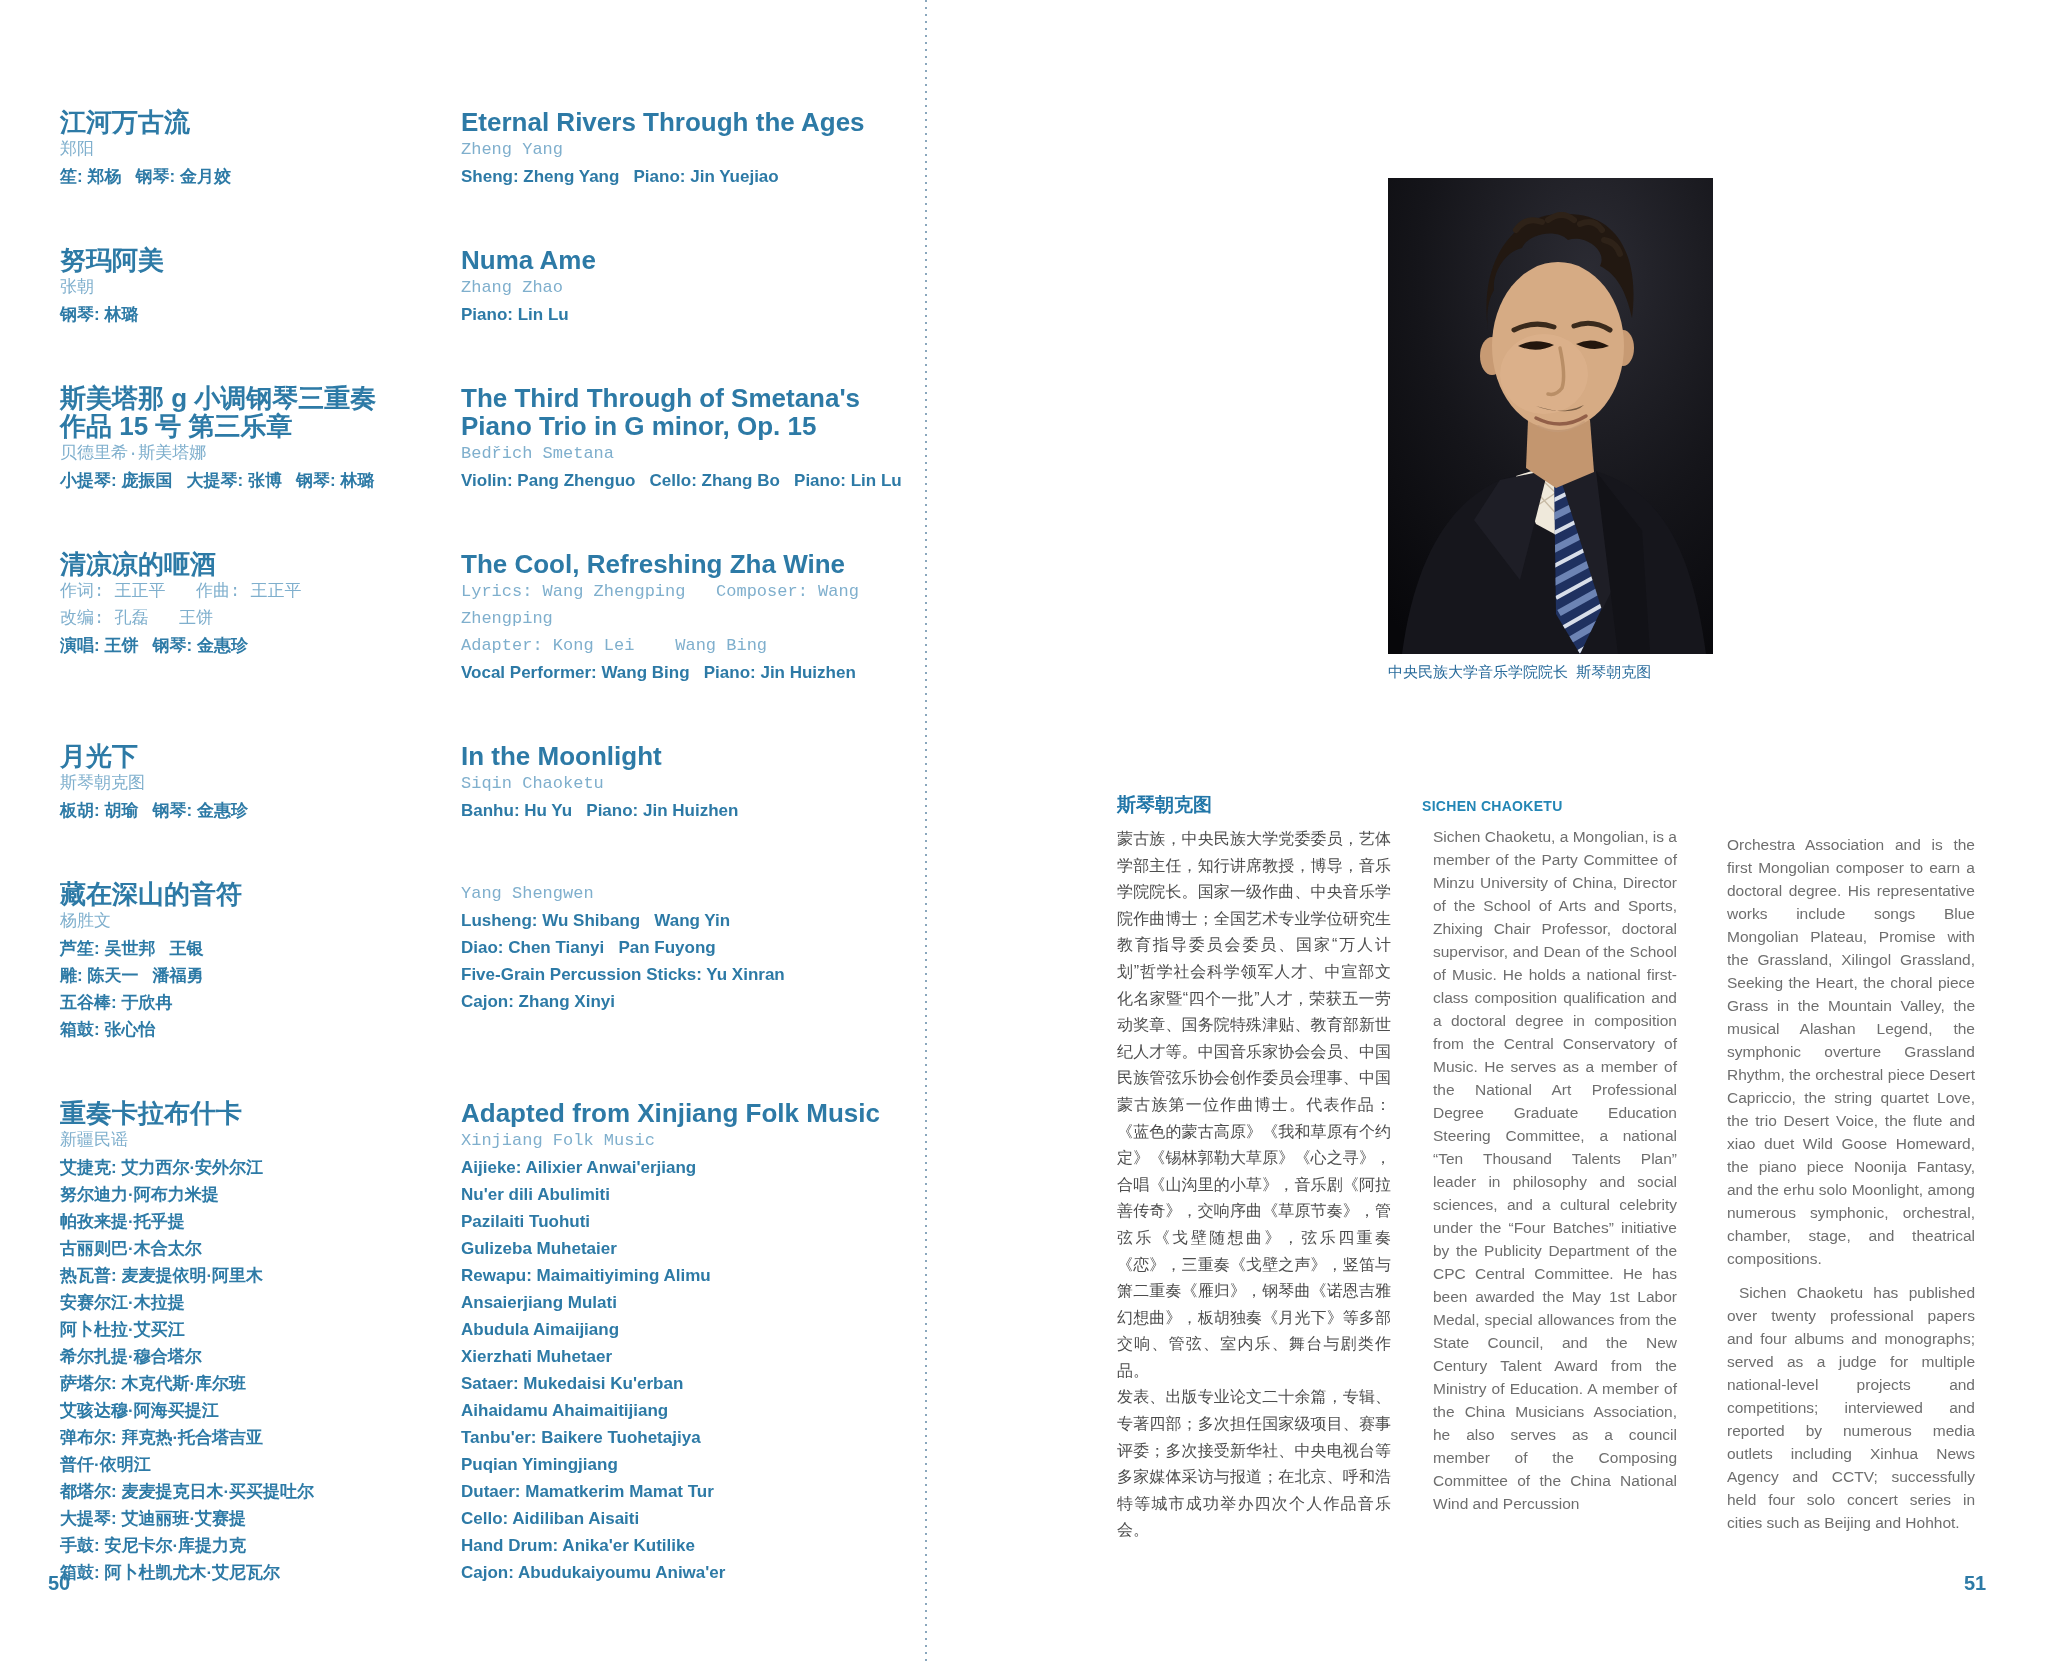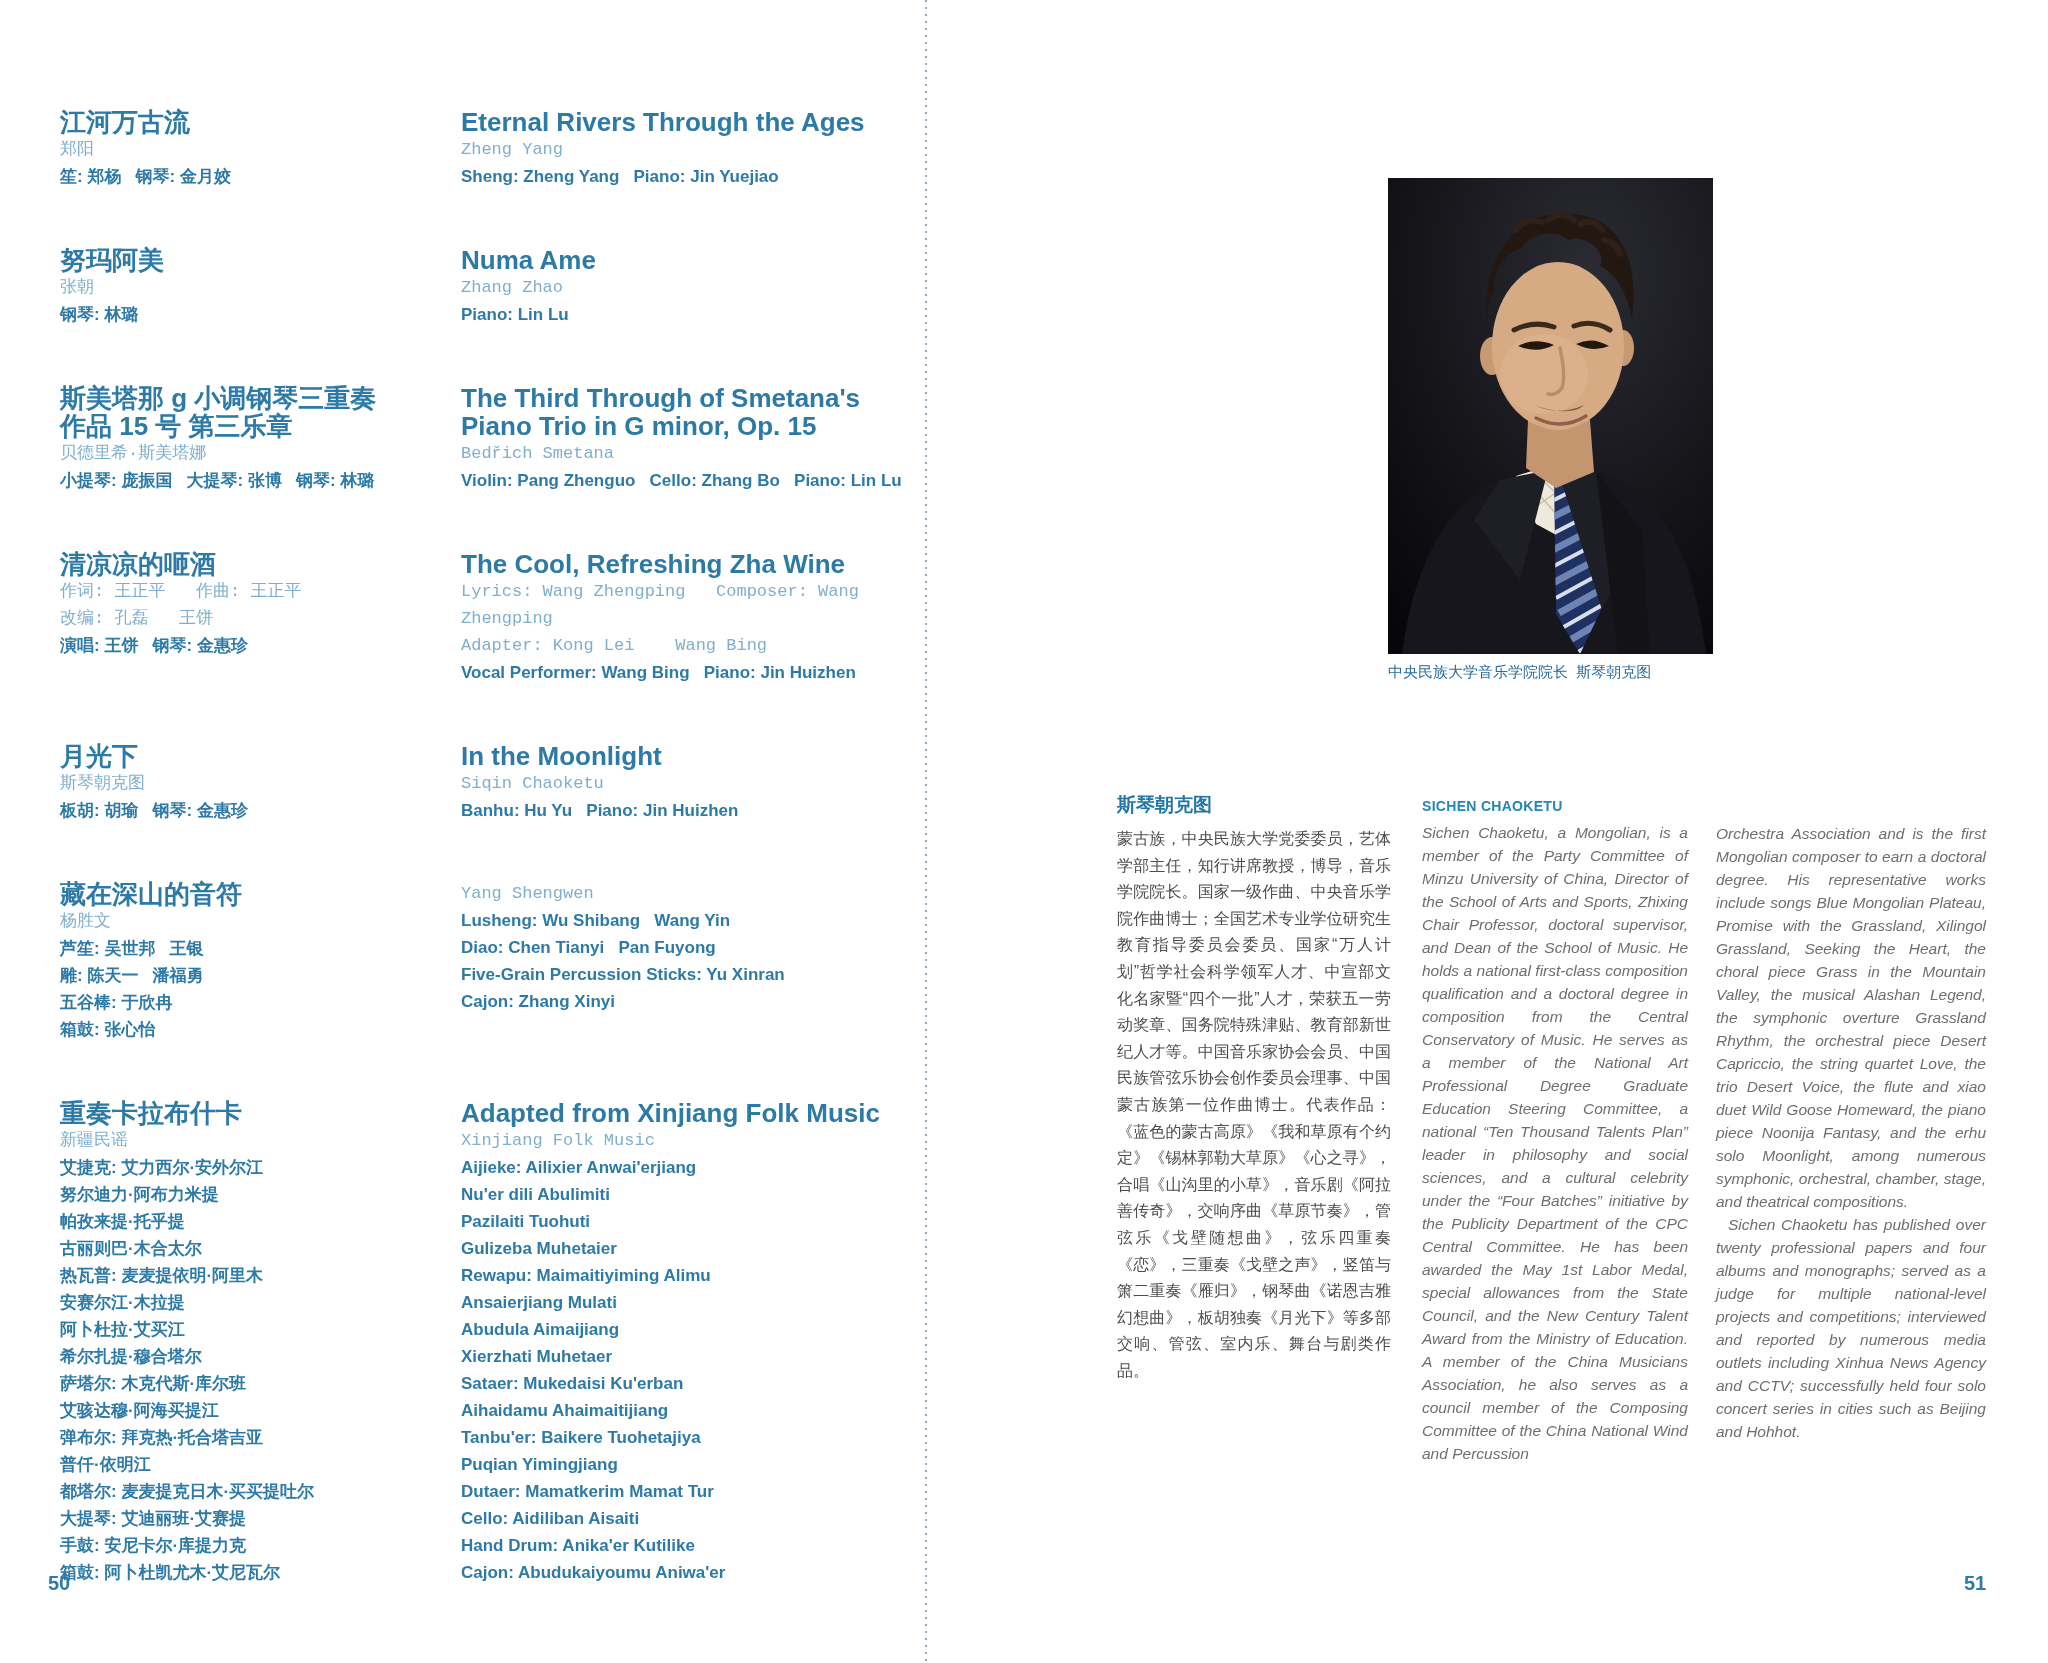--- a/index.html
+++ b/index.html
@@ -36,21 +36,21 @@
   .photo svg{display:block;width:100%;height:100%;}
   .caption{
     position:absolute;left:1388px;top:663px;width:330px;
     font-size:15px;font-weight:normal;color:var(--blue-caption);white-space:pre-wrap;
   }
   .bio-zh{position:absolute;left:1117px;top:792px;width:274px;}
   .bio-zh .h{font-size:19px;font-weight:bold;color:#2176a8;margin:0 0 8px 0;}
   .bio-zh p{margin:0;font-size:16px;line-height:26.6px;color:var(--zh-body);text-align:justify;}
   .bio-en-1{position:absolute;left:1422px;top:798px;width:266px;}
   .bio-en-1 .h{font-size:14px;font-weight:bold;color:#2386b5;margin:0 0 7px 0;letter-spacing:.3px;}
-  .bio-en-1 p,.bio-en-2 p{margin:0;font-size:15.5px;line-height:23px;color:var(--en-body);text-align:justify;font-style:italic;}
+  .bio-en-1 p,.bio-en-2 p{margin:11px;font-size:15.5px;line-height:23px;color:var(--en-body);text-align:justify;}
   .bio-en-2{position:absolute;left:1716px;top:822px;width:270px;}
   .bio-en-2 p.indent{text-indent:12px;}
 </style>
 </head>
 <body>
 
 <div class="divider"></div>
 
 <div>
   <div class="program">
@@ -237,20 +237,21 @@
       <path d="M150,248 q24,12 46,-4" stroke="#c39a77" stroke-width="2" fill="none" stroke-linecap="round" opacity="0.7"></path>
     </svg>
   </div>
 
   <div class="caption">中央民族大学音乐学院院长  斯琴朝克图</div>
 
   <div class="bio-zh">
     <div class="h">斯琴朝克图</div>
     <div>
         <p>蒙古族，中央民族大学党委委员，艺体学部主任，知行讲席教授，博导，音乐学院院长。国家一级作曲、中央音乐学院作曲博士；全国艺术专业学位研究生教育指导委员会委员、国家“万人计划”哲学社会科学领军人才、中宣部文化名家暨“四个一批”人才，荣获五一劳动奖章、国务院特殊津贴、教育部新世纪人才等。中国音乐家协会会员、中国民族管弦乐协会创作委员会理事、中国蒙古族第一位作曲博士。代表作品：《蓝色的蒙古高原》《我和草原有个约定》《锡林郭勒大草原》《心之寻》，合唱《山沟里的小草》，音乐剧《阿拉善传奇》，交响序曲《草原节奏》，管弦乐《戈壁随想曲》，弦乐四重奏《恋》，三重奏《戈壁之声》，竖笛与箫二重奏《雁归》，钢琴曲《诺恩吉雅幻想曲》，板胡独奏《月光下》等多部交响、管弦、室内乐、舞台与剧类作品。</p>
+        <p>发表、出版专业论文二十余篇，专辑、专著四部；多次担任国家级项目、赛事评委；多次接受新华社、中央电视台等多家媒体采访与报道；在北京、呼和浩特等城市成功举办四次个人作品音乐会。</p>
       </div>
   </div>
 
   <div class="bio-en-1">
     <div class="h">SICHEN CHAOKETU</div>
     <div>
         <p>Sichen Chaoketu, a Mongolian, is a member of the Party Committee of Minzu University of China, Director of the School of Arts and Sports, Zhixing Chair Professor, doctoral supervisor, and Dean of the School of Music. He holds a national first-class composition qualification and a doctoral degree in composition from the Central Conservatory of Music. He serves as a member of the National Art Professional Degree Graduate Education Steering Committee, a national “Ten Thousand Talents Plan” leader in philosophy and social sciences, and a cultural celebrity under the “Four Batches” initiative by the Publicity Department of the CPC Central Committee. He has been awarded the May 1st Labor Medal, special allowances from the State Council, and the New Century Talent Award from the Ministry of Education. A member of the China Musicians Association, he also serves as a council member of the Composing Committee of the China National Wind and Percussion</p>
       </div>
   </div>
 

